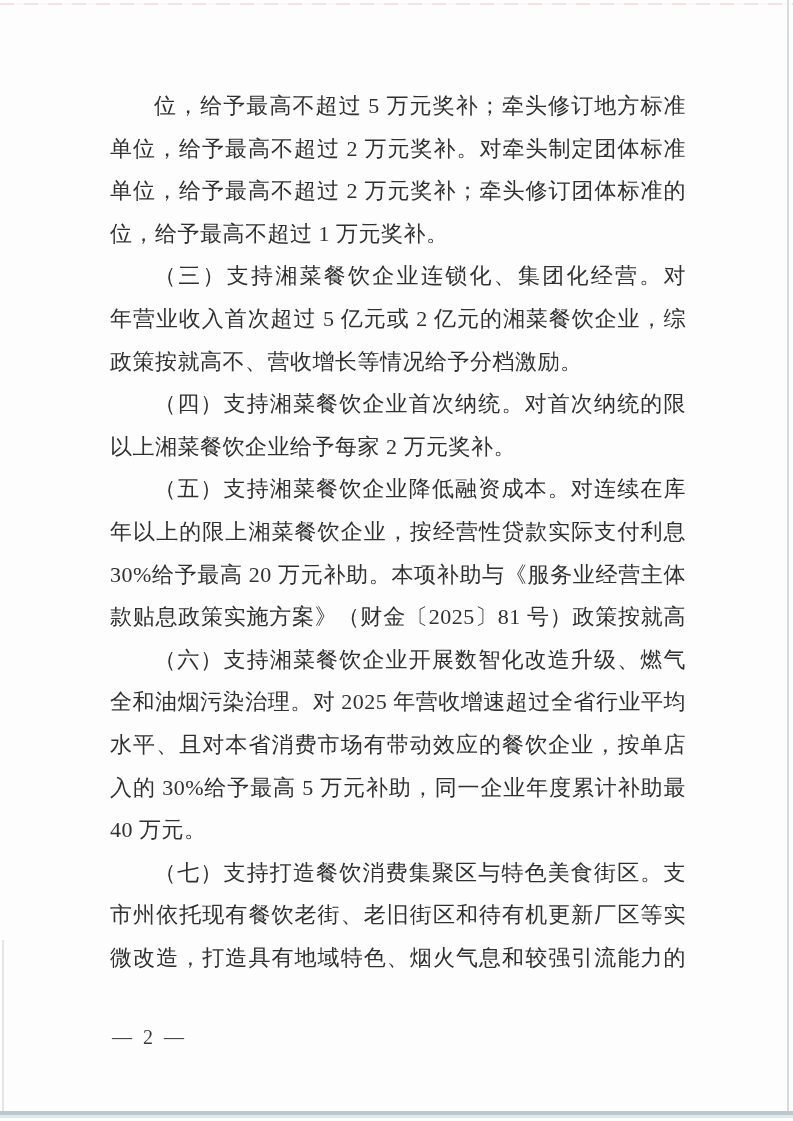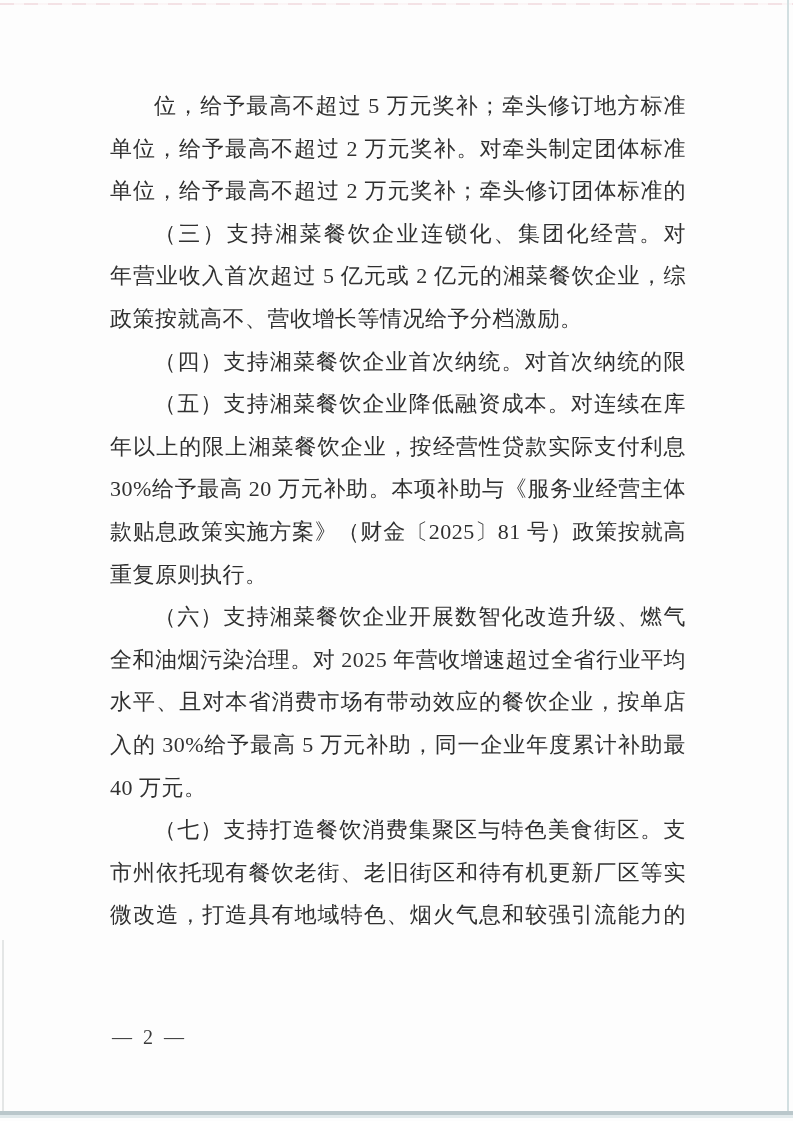--- a/index.html
+++ b/index.html
@@ -97,29 +97,30 @@
   <div class="edge-top"></div>
   <div class="edge-right"></div>
   <div class="edge-left"></div>
   <div class="edge-bottom-dark"></div>
   <div class="edge-bottom-light"></div>
 
   <div class="content">
     <div class="line indent">位，给予最高不超过 5 万元奖补；牵头修订地方标准的</div>
     <div class="line">单位，给予最高不超过 2 万元奖补。对牵头制定团体标准的</div>
     <div class="line">单位，给予最高不超过 2 万元奖补；牵头修订团体标准的单</div>
+    <div class="line end">位，给予最高不超过 1 万元奖补。</div>
     <div class="line indent">（三）支持湘菜餐饮企业连锁化、集团化经营。对 2025</div>
     <div class="line">年营业收入首次超过 5 亿元或 2 亿元的湘菜餐饮企业，综合</div>
     <div class="line end">政策按就高不、营收增长等情况给予分档激励。</div>
     <div class="line indent">（四）支持湘菜餐饮企业首次纳统。对首次纳统的限额</div>
+    <div class="line end">以上湘菜餐饮企业给予每家 2 万元奖补。</div>
     <div class="line indent">（五）支持湘菜餐饮企业降低融资成本。对连续在库 3</div>
     <div class="line">年以上的限上湘菜餐饮企业，按经营性贷款实际支付利息的</div>
     <div class="line">30%给予最高 20 万元补助。本项补助与《服务业经营主体贷</div>
     <div class="line">款贴息政策实施方案》（财金〔2025〕81 号）政策按就高不</div>
-    <div class="line end">重复原则执行。</div>
     <div class="line indent">（六）支持湘菜餐饮企业开展数智化改造升级、燃气安</div>
     <div class="line">全和油烟污染治理。对 2025 年营收增速超过全省行业平均</div>
     <div class="line">水平、且对本省消费市场有带动效应的餐饮企业，按单店投</div>
     <div class="line">入的 30%给予最高 5 万元补助，同一企业年度累计补助最高</div>
     <div class="line end">40 万元。</div>
     <div class="line indent">（七）支持打造餐饮消费集聚区与特色美食街区。支持</div>
     <div class="line">市州依托现有餐饮老街、老旧街区和待有机更新厂区等实施</div>
     <div class="line">微改造，打造具有地域特色、烟火气息和较强引流能力的餐</div>
   </div>
 

